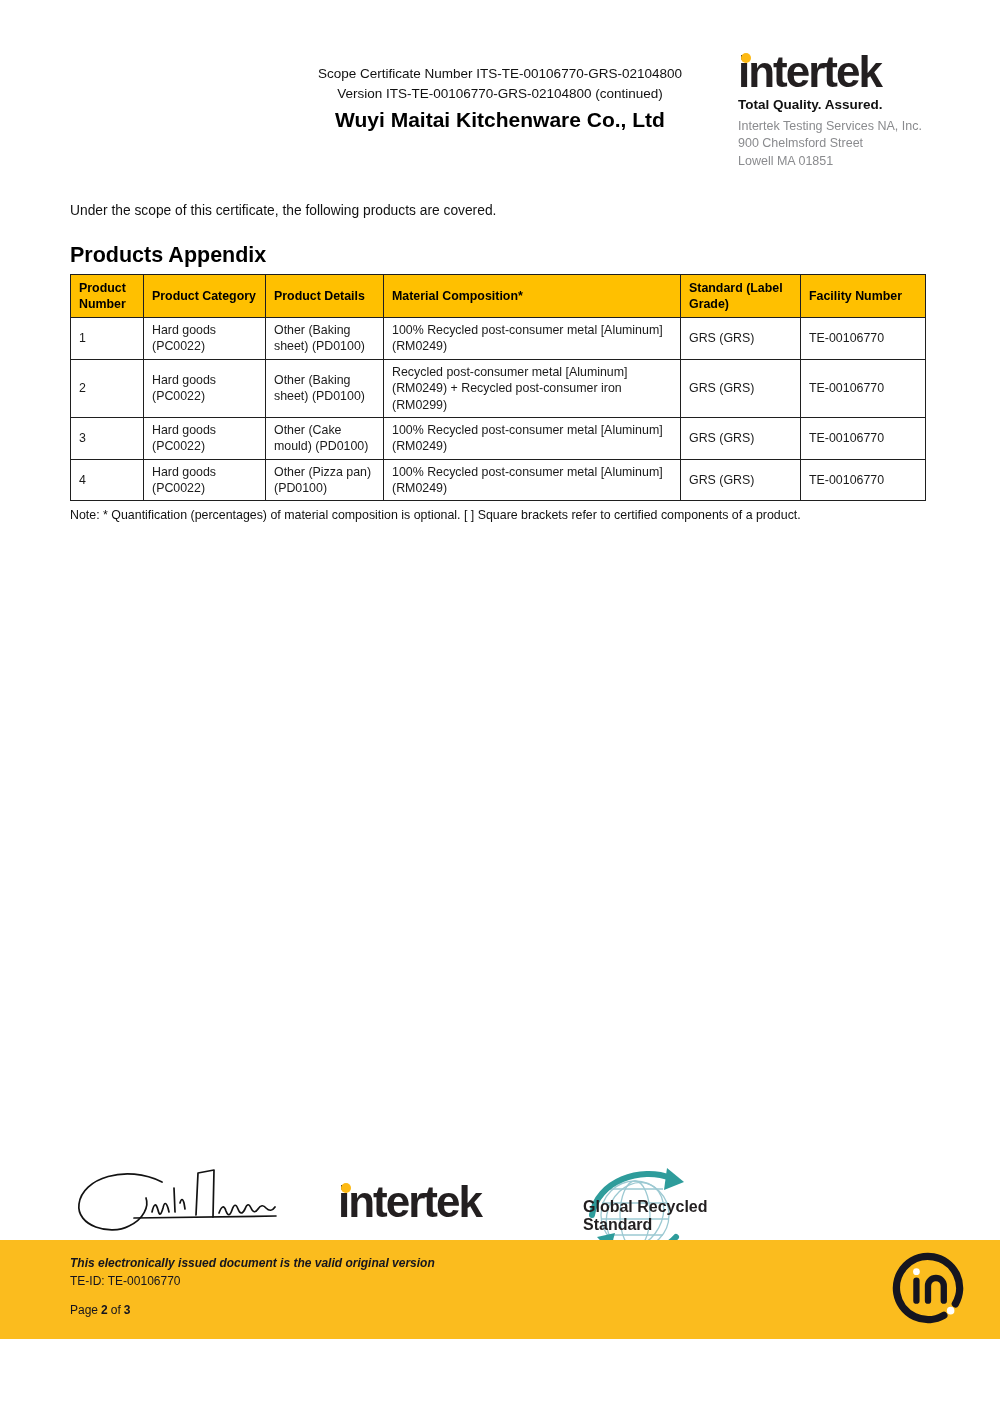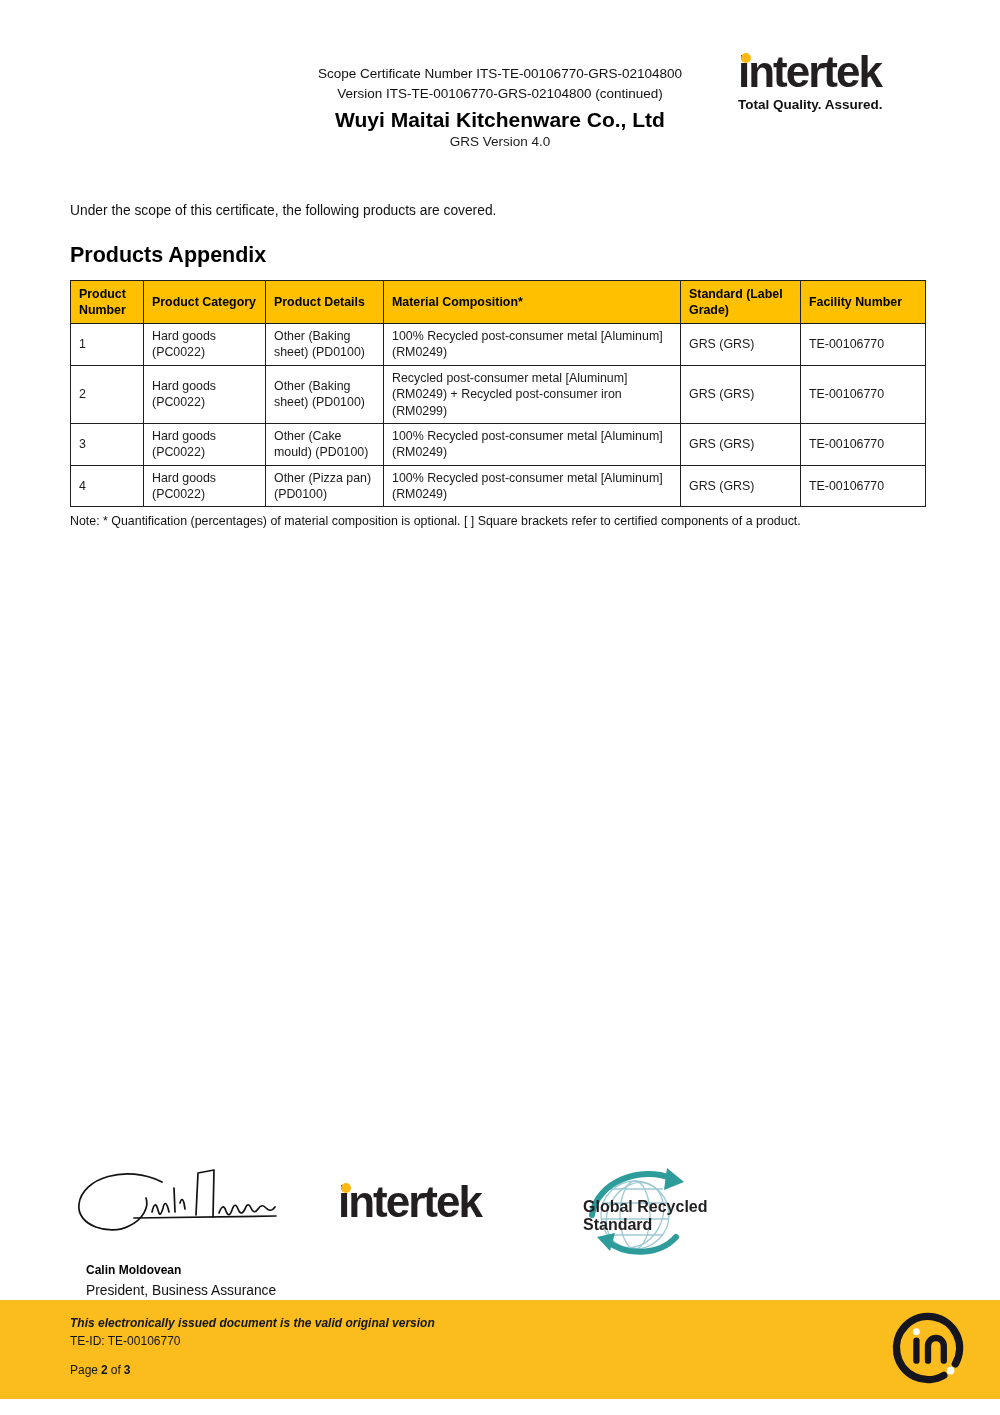--- a/index.html
+++ b/index.html
@@ -27,21 +27,21 @@
   .wordmark .wm-dot{position:absolute;z-index:2;border-radius:50%;background:var(--brand-yellow);}
   .wm-top{font-size:44px;}
   .wm-top .wm-dot{width:10px;height:10px;left:3px;top:3px;}
   .tagline{font-size:13.5px;font-weight:bold;color:#111;margin-top:3px;}
   .address{font-size:12.5px;color:var(--address-gray);line-height:1.38;margin-top:6px;}
 
   
   .content{position:absolute;top:203px;left:70px;width:860px;}
   .intro{font-size:13.8px;color:#111;}
   .section-title{font-size:21.5px;font-weight:bold;color:#000;margin-top:25px;}
-  table.products{border-collapse:collapse;margin-top:12px;width:855px;table-layout:fixed;font-size:12.4px;}
+  table.products{border-collapse:collapse;margin-top:6px;width:855px;table-layout:fixed;font-size:12.4px;}
   table.products th,table.products td{border:1px solid #1f1f1f;padding:4px 8px;text-align:left;vertical-align:middle;line-height:1.32;}
   table.products th{background:var(--table-header-bg);font-weight:bold;height:43px;color:#000;}
   .col0{width:73px;} .col1{width:122px;} .col2{width:118px;} .col3{width:297px;} .col4{width:120px;} .col5{width:125px;}
   .note{font-size:12.4px;margin-top:7px;color:#111;}
 
   
   .issue{position:absolute;top:1068px;left:70px;font-size:11.3px;line-height:1.42;color:#111;}
 
   
   .signature{position:absolute;top:1162px;left:68px;}
@@ -49,49 +49,53 @@
   .wm-mid .wm-dot{width:10px;height:10px;left:3px;top:3px;}
   .grslogo{position:absolute;top:1163px;left:583px;width:155px;height:100px;}
   .grslogo svg{position:absolute;top:0;left:0;}
   .grslogo .grs-text{position:absolute;top:35px;left:0;width:152px;text-align:left;font-weight:bold;color:#231f20;font-size:16px;line-height:1.1;}
   .grslogo .grs-line2{margin-right:13px;}
 
   .sig-name{position:absolute;top:1263px;left:86px;font-size:12px;font-weight:bold;color:#000;}
   .sig-title{position:absolute;top:1283px;left:86px;font-size:13.8px;color:#111;}
 
   
-  .footer{position:absolute;top:1300px;left:0;width:1000px;height:99px;background:var(--footer-bg);}
+  .footer{position:absolute;top:1240px;left:0;width:1000px;height:99px;background:var(--footer-bg);}
   .ft-notice{position:absolute;top:16px;left:70px;font-size:12px;font-style:italic;font-weight:bold;color:#14141e;}
   .ft-teid{position:absolute;top:34px;left:70px;font-size:12px;color:#14141e;}
   .ft-page{position:absolute;top:63px;left:70px;font-size:12px;color:#14141e;}
   .ft-page span{margin-right:3px;}
   .ft-page .b{font-weight:bold;}
   .inlogo{position:absolute;top:8px;left:888px;}
 
   svg .teal{stroke:var(--grs-teal);}
   svg .tealfill{fill:var(--grs-teal);}
 </style>
 </head>
 <body>
 
 <div class="page">
 
   <div class="hdr-center">
     <div class="hdr-line">Scope Certificate Number ITS-TE-00106770-GRS-02104800</div>
     <div class="hdr-line">Version ITS-TE-00106770-GRS-02104800 (continued)</div>
     <div class="hdr-company">Wuyi Maitai Kitchenware Co., Ltd</div>
-    <div class="hdr-version">GRS Version 4.0</div>
   </div>
 
   <div class="brandblock">
     <div class="wordmark wm-top">
       <span class="wm-dot"></span>
       <span class="wm-text">intertek</span>
     </div>
     <div class="tagline">Total Quality. Assured.</div>
+    <div class="address">
+      <div>Intertek Testing Services NA, Inc.</div>
+      <div>900 Chelmsford Street</div>
+      <div>Lowell MA 01851</div>
+    </div>
   </div>
 
   <div class="content">
     <div class="intro">Under the scope of this certificate, the following products are covered.</div>
     <div class="section-title">Products Appendix</div>
 
     <table class="products">
       <colgroup>
         <col class="col0">
           <col class="col1">

